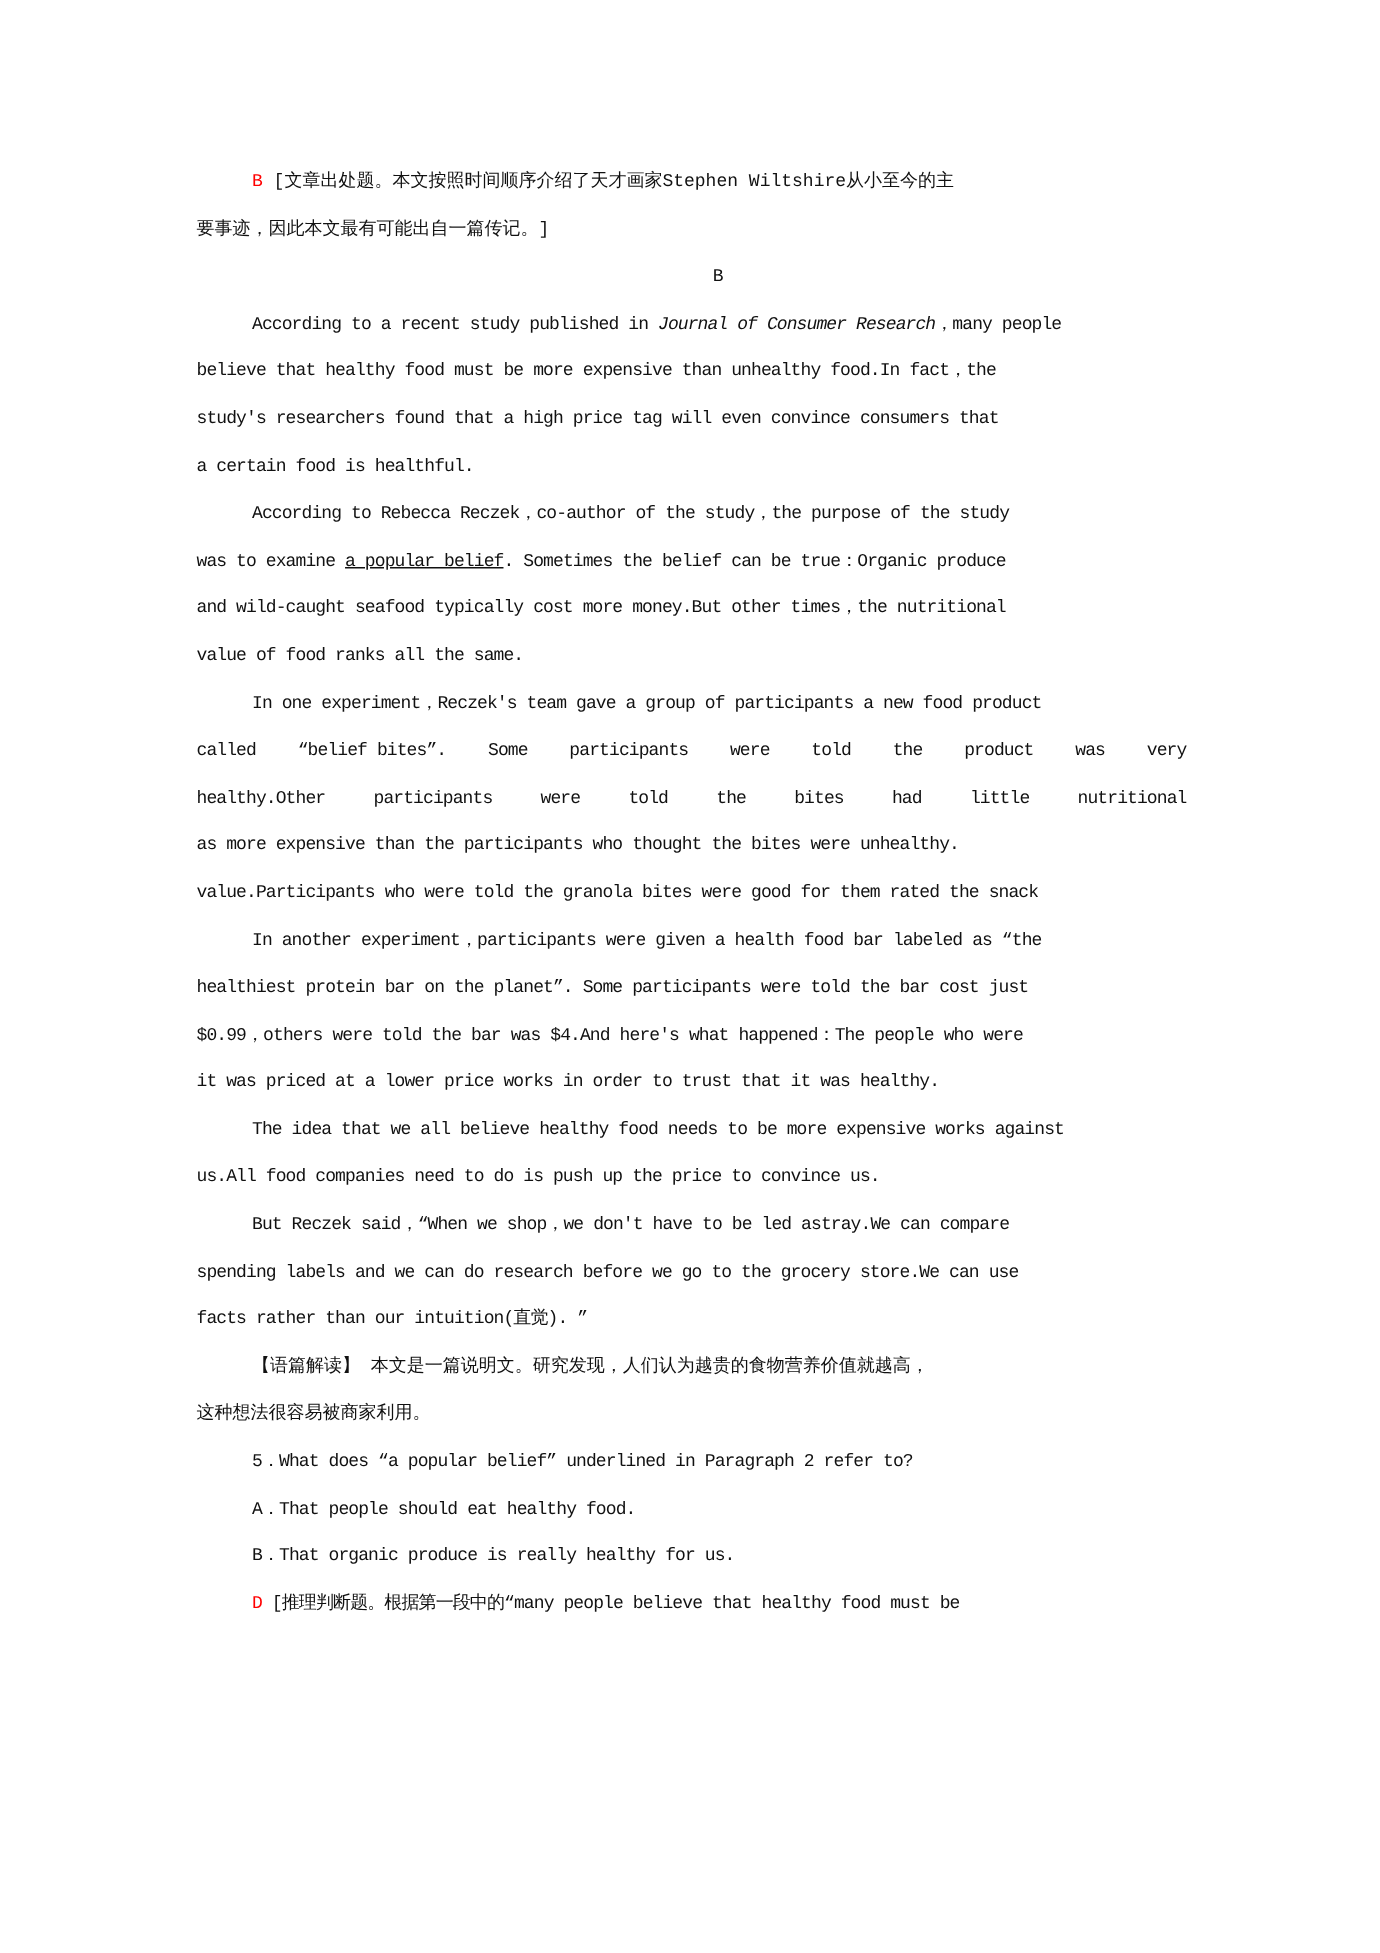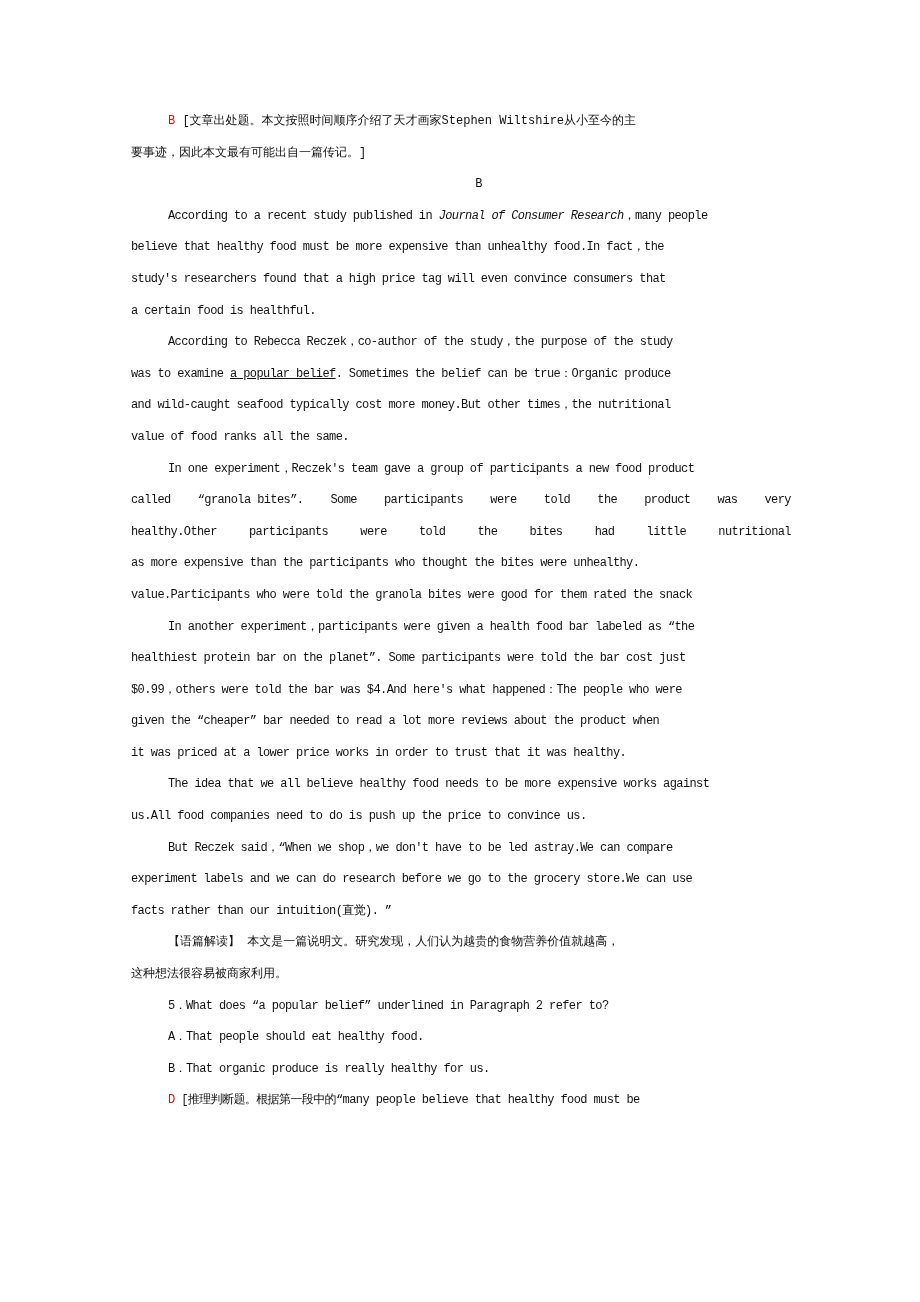--- a/index.html
+++ b/index.html
@@ -38,21 +38,21 @@
   <div class="line ind">According to Rebecca Reczek，co-author of the study，the purpose of the study</div>
   <div class="line">
     <span>was to examine </span><span class="u">a popular belief</span><span>. Sometimes the belief can be true：Organic produce</span>
   </div>
   <div class="line">and wild-caught seafood typically cost more money.But other times，the nutritional</div>
   <div class="line">value of food ranks all the same.</div>
 
   <div class="line ind">In one experiment，Reczek's team gave a group of participants a new food product</div>
   <div class="line jus">
     <span>called</span>
-    <span>“granola bites”.</span>
+    <span>“belief bites”.</span>
     <span>Some</span>
     <span>participants</span>
     <span>were</span>
     <span>told</span>
     <span>the</span>
     <span>product</span>
     <span>was</span>
     <span>very</span>
   </div>
   <div class="line jus">
@@ -65,28 +65,27 @@
     <span>had</span>
     <span>little</span>
     <span>nutritional</span>
   </div>
   <div class="line">as more expensive than the participants who thought the bites were unhealthy.</div>
   <div class="line">value.Participants who were told the granola bites were good for them rated the snack</div>
 
   <div class="line ind">In another experiment，participants were given a health food bar labeled as “the</div>
   <div class="line">healthiest protein bar on the planet”. Some participants were told the bar cost just</div>
   <div class="line">$0.99，others were told the bar was $4.And here's what happened：The people who were</div>
-  <div class="line">given the “cheaper” bar needed to read a lot more reviews about the product when</div>
   <div class="line">it was priced at a lower price works in order to trust that it was healthy.</div>
 
   <div class="line ind">The idea that we all believe healthy food needs to be more expensive works against</div>
   <div class="line">us.All food companies need to do is push up the price to convince us.</div>
 
   <div class="line ind">But Reczek said，“When we shop，we don't have to be led astray.We can compare</div>
-  <div class="line">experiment labels and we can do research before we go to the grocery store.We can use</div>
+  <div class="line">spending labels and we can do research before we go to the grocery store.We can use</div>
   <div class="line">facts rather than our intuition(直觉). ”</div>
 
   <div class="line ind cn">
     <span>【语篇解读】</span>
     <span>本文是一篇说明文。研究发现，人们认为越贵的食物营养价值就越高，</span>
   </div>
   <div class="line cn">这种想法很容易被商家利用。</div>
 
   <div class="line ind">5．What does “a popular belief” underlined in Paragraph 2 refer to?</div>
   <div class="line ind">A．That people should eat healthy food.</div>

